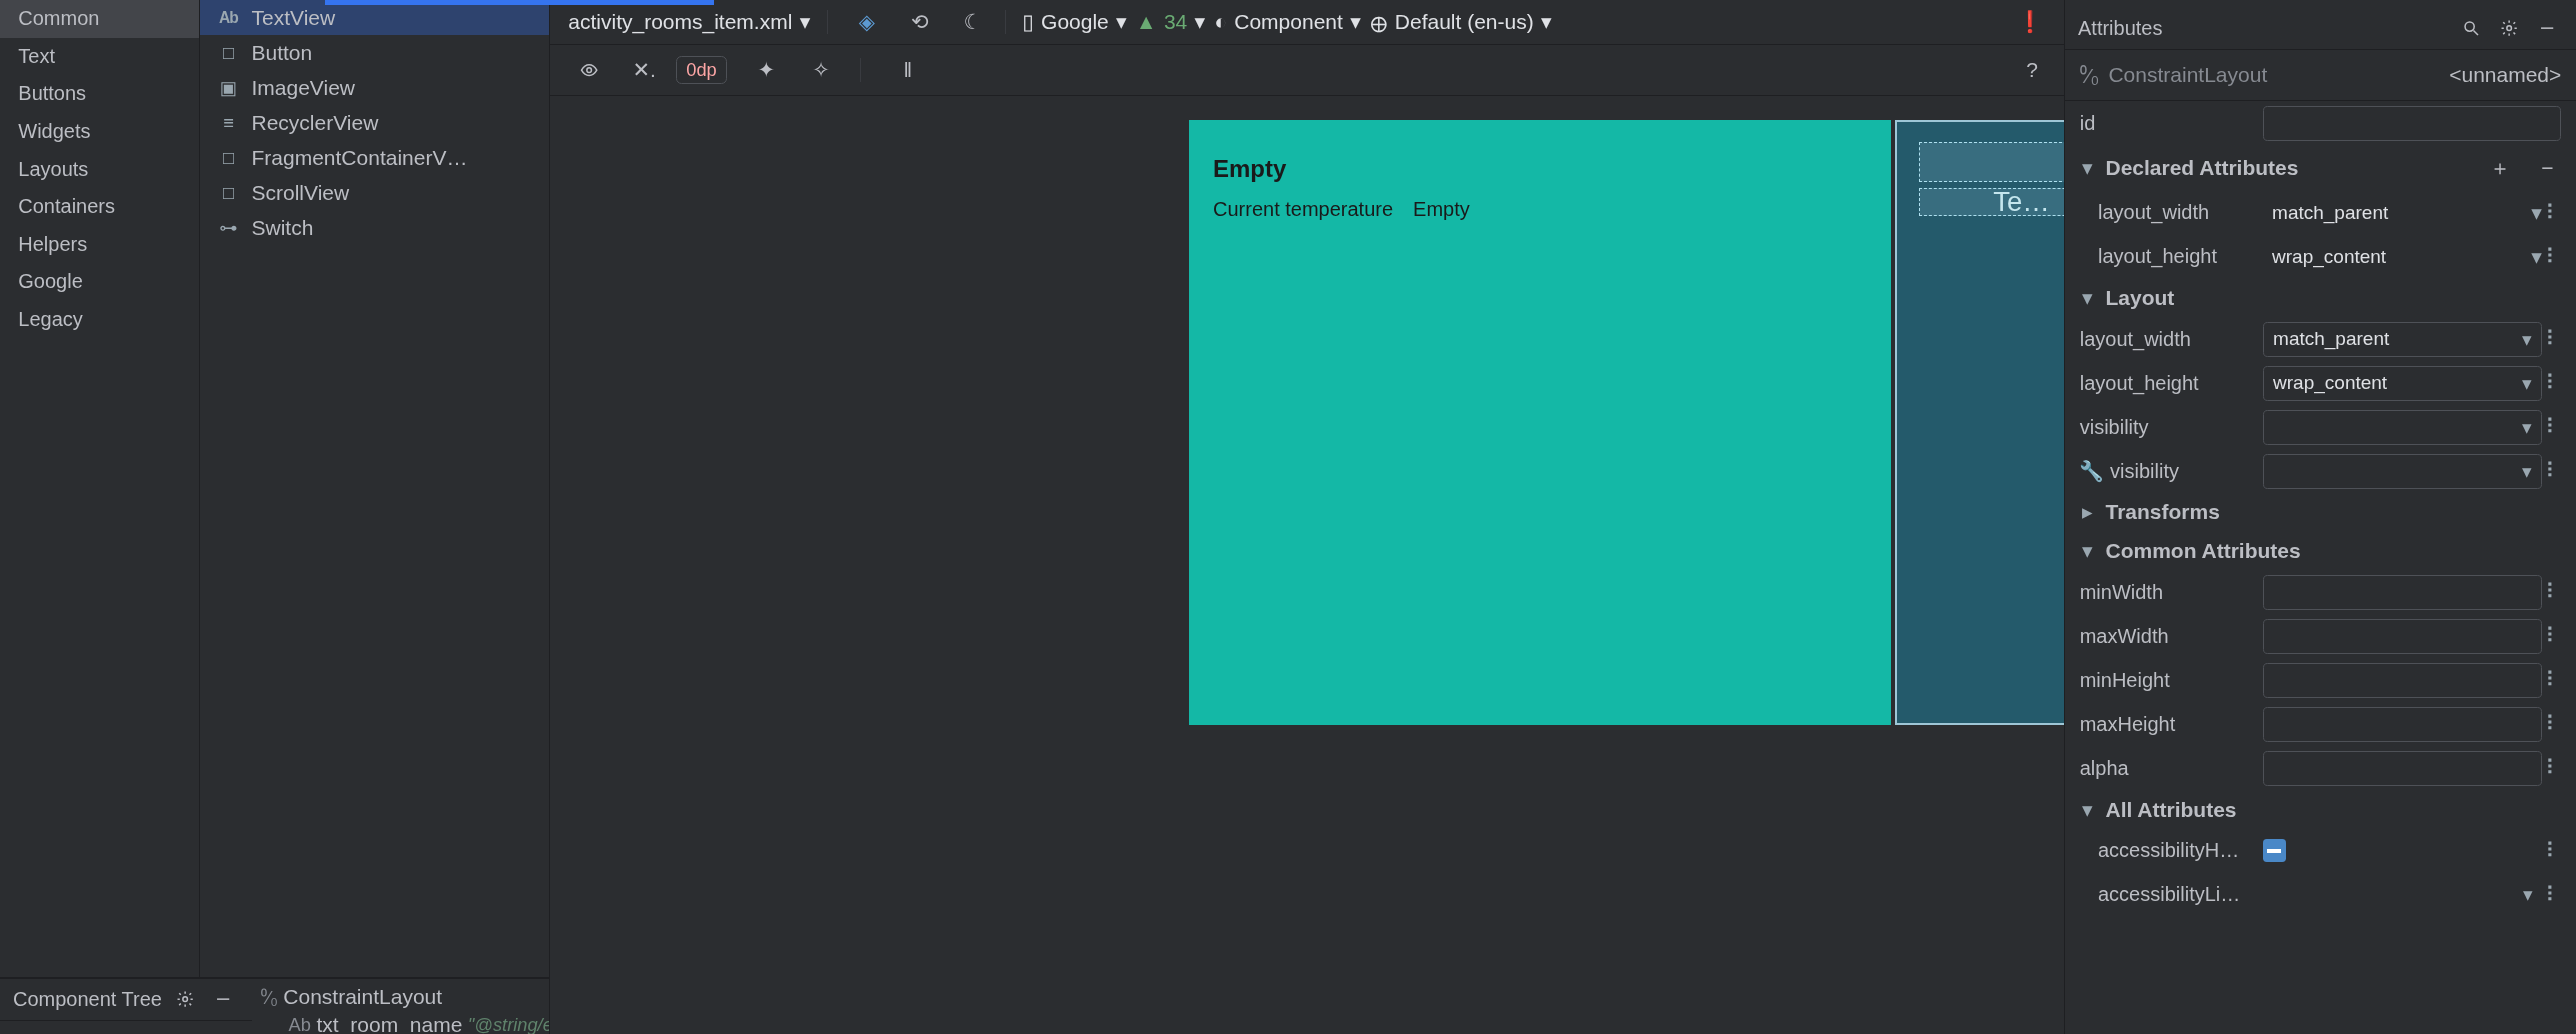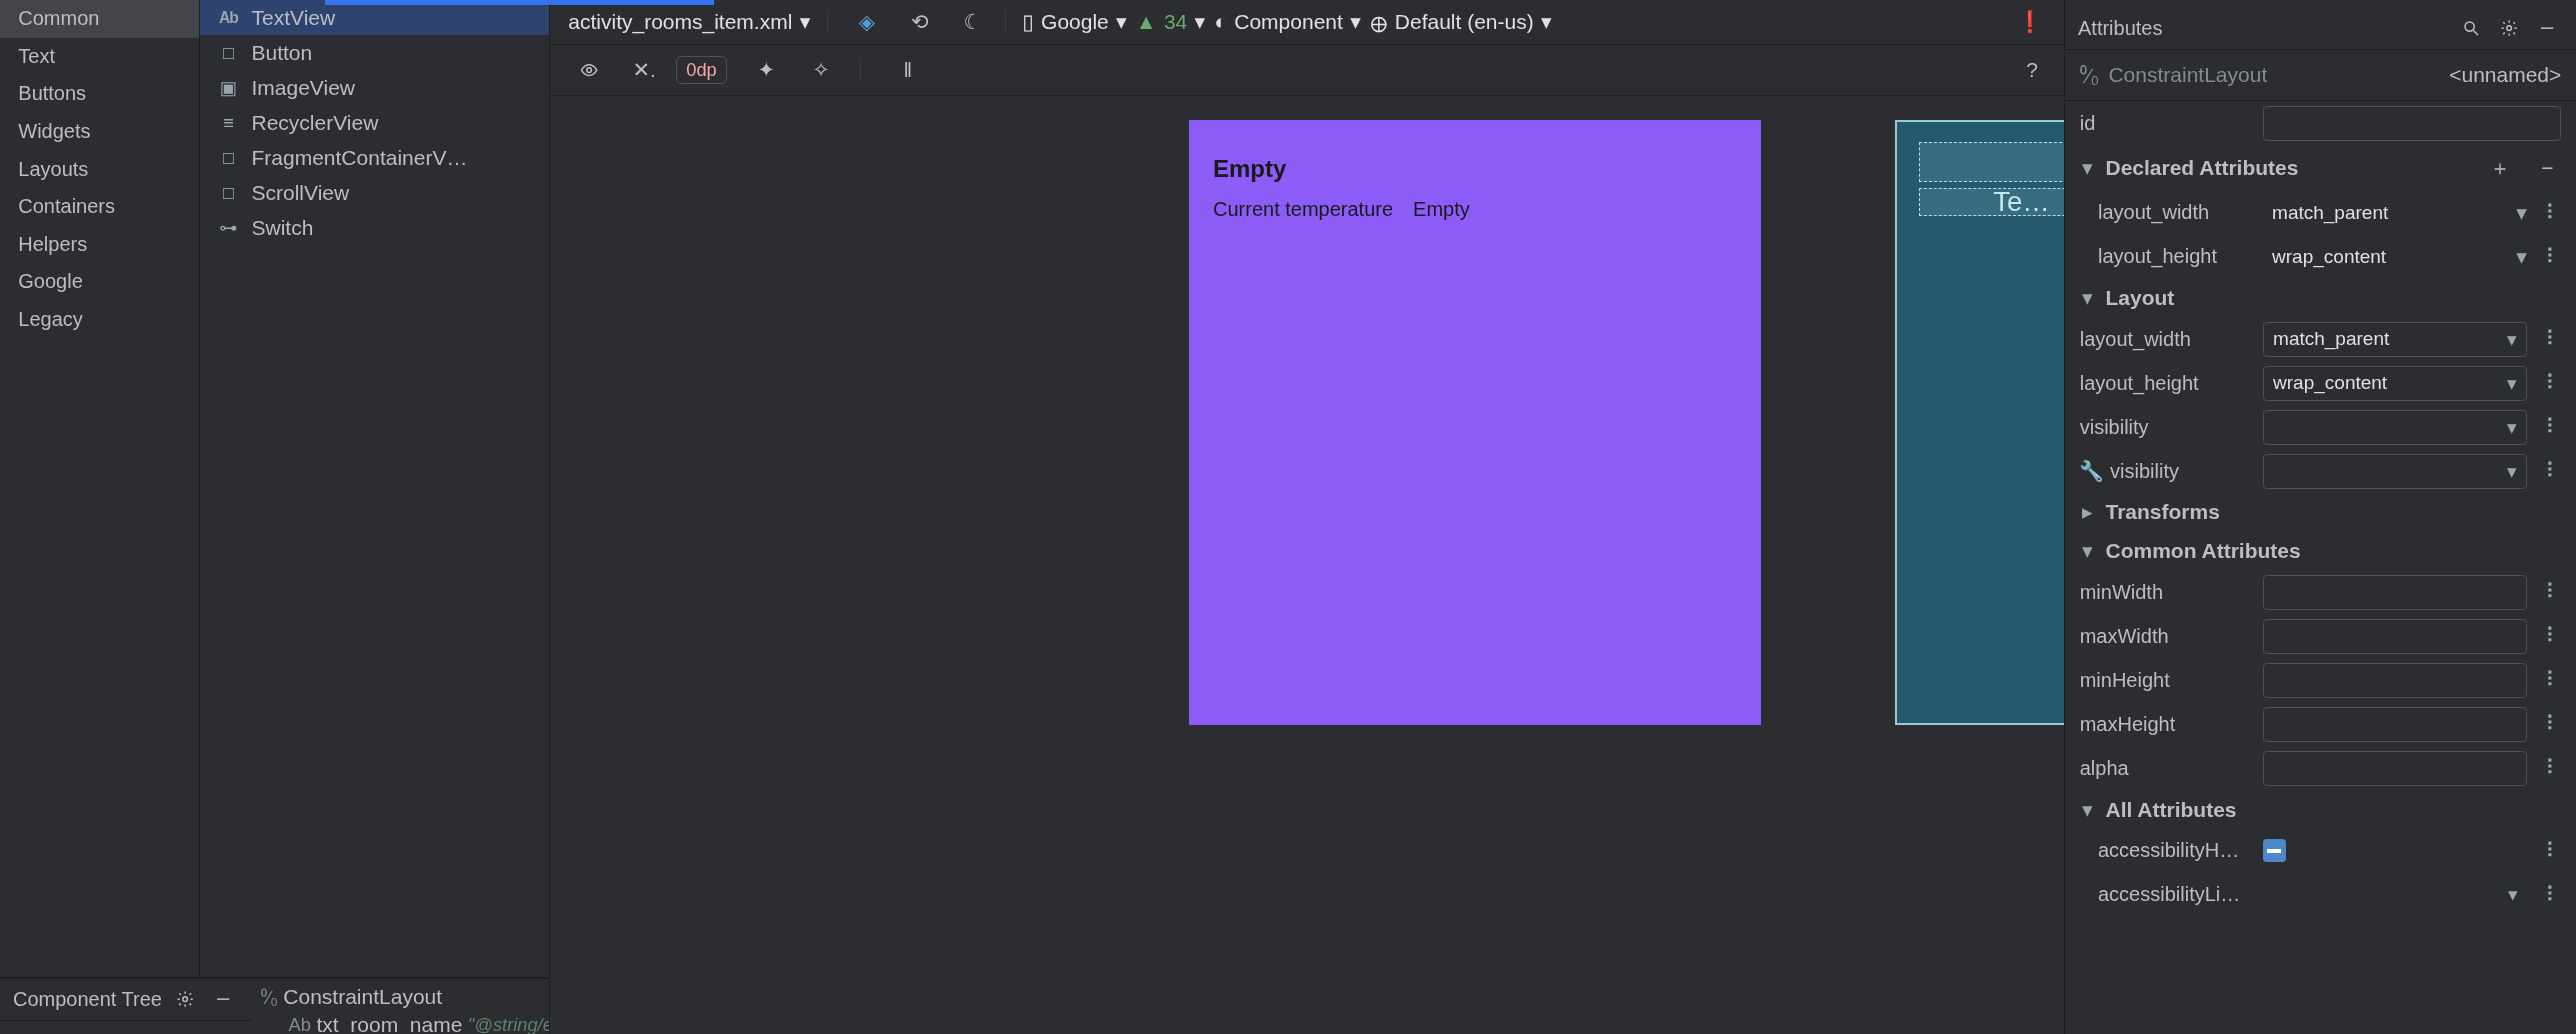--- a/index.html
+++ b/index.html
@@ -36,38 +36,38 @@
   .file-drop { display: flex; align-items: center; gap: 7.3px; color: #dfe1e5; font-size: 21px; }
   .vsep { width: 0.9px; height: 24px; background: #393b40; margin: 0 7.3px; }
   .tabbar .group { display: flex; align-items: center; gap: 14.7px; }
   .tabbar .chip { display: flex; align-items: center; gap: 7.3px; color: #dfe1e5; }
   .green { color: #6aab73; }
 
   .dp-toolbar { height: 51px; display: flex; align-items: center; padding: 0 16.5px; border-bottom: 0.9px solid #1e1f22; gap: 16.5px; }
   .dp-badge { border: 0.9px solid #4e5157; border-radius: 5.5px; padding: 1.8px 9.2px; font-size: 18.3px; color:#fca5a5; }
 
   .canvas { flex: 1; position: relative; background: #2b2d30; overflow:hidden; }
-  .device-preview { position: absolute; left: 639px; top: 24px; width: 572px; height: 605px; background: #8b5cf6; }
+  .device-preview { position: absolute; left: 639px; top: 24px; width: 702px; height: 605px; background: #14b8a6; }
   .device-preview .empty-title { font-weight: 600; color: #1a1a1a; font-size: 24px; padding: 35px 24px 11px; }
   .device-preview .row2 { display: flex; gap: 20px; padding: 3.7px 24px; color: #1a1a1a; font-size: 20px; }
 
   .blueprint { position: absolute; left: 1345px; top: 24px; width: 621px; height: 605px; background: #245a6b; border: 2.7px solid #9ec6d6; }
   .bp-box { position: absolute; border: 0.9px dashed #aee0ef; background: rgba(174,224,239,0.15); color: #c5e6ee; display:flex; align-items:center; justify-content:center; font-size:37px; overflow:hidden;padding-left:14px; }
 
   
   .right-col { width: 511px; display: flex; flex-direction: column; margin-top: 8px; }
   .right-col .panel-header { border-bottom: 0.9px solid #1e1f22; }
   .attr-toprow { display: flex; align-items: center; height: 51px; padding: 0 14.7px; border-bottom: 0.9px solid #1e1f22; }
   .attr-toprow .cl-name { color: #868a91; font-size: 21px; display:flex; align-items:center; gap:9.2px;}
   .attr-toprow .unnamed { margin-left: auto; color: #bcbec4; }
 
   .attr-scroll { flex:1; overflow:auto; }
   .attr-row { display:flex; align-items:center; padding: 3.7px 14.7px; gap:9.2px; height:44px; }
   .attr-row .lbl { width: 174px; font-size: 20px; color:#bcbec4; }
-  .attr-row .val { flex:1; display:flex; align-items:center; gap:18px; }
+  .attr-row .val { flex:1; display:flex; align-items:center; gap:3px; }
   .attr-input { flex:1; height:35px; background:#393b40; border:0.9px solid #4e5157; border-radius:4.6px; padding:0 9.2px; color:#dfe1e5; display:flex; align-items:center; font-size:19px; }
   .attr-input.plain { background:transparent; border:0.9px solid #4e5157; }
   .attr-input.clear { background:transparent; border:none; }
   .more-dots { width:16.5px; color:#9aa7b0; text-align:center;}
   .section-hdr { display:flex; align-items:center; gap:9.2px; padding: 7.3px 13px; }
   .section-hdr .ar { width:18.3px; display:inline-flex; justify-content:center; color:#9aa7b0;}
   .section-hdr .st { font-weight:600; font-size:21px; }
   .section-hdr .hdr-actions { margin-left:auto; display:flex; gap:9.2px;}
   .mini-drop { flex:1; height:35px; border:0.9px solid #4e5157; border-radius:4.6px; display:flex; align-items:center; padding:0 9.2px; color:#dfe1e5; font-size:19px;}
   .mini-drop .caret { margin-left:auto; color:#9aa7b0;}

